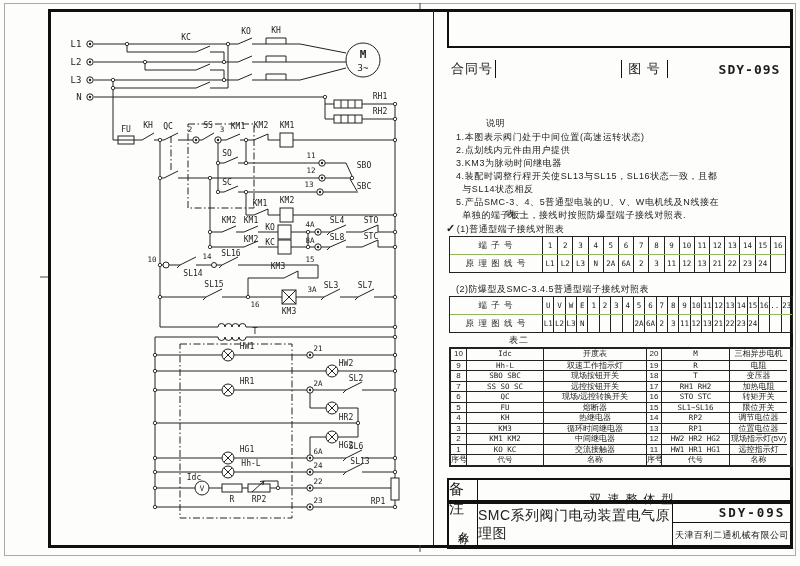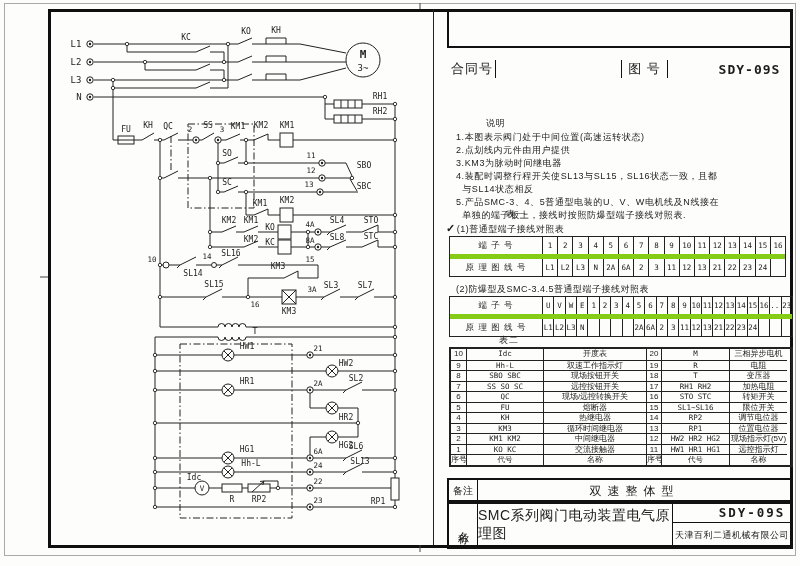--- a/index.html
+++ b/index.html
@@ -15,31 +15,31 @@
   .ts-val{font-size:14px;font-weight:600;letter-spacing:2px;}
   .notes{position:absolute;left:22px;top:80px;width:326px;font-size:9px;line-height:13px;letter-spacing:.6px;}
   .notes .nh{margin-left:30px;margin-bottom:1px;margin-top:28px;}
   .notes div{white-space:pre;}
   .cap{position:absolute;font-size:9px;letter-spacing:1px;margin-left:48px;}
   .sub{position:absolute;font-size:9px;letter-spacing:.5px;}
   .checkmark{font-size:11px;font-weight:bold;margin-right:1px;}
   .tblock{position:absolute;border:1px solid #222;}
   .trow{display:grid;grid-template-columns:92px repeat(16,1fr);}
   .trow.w22{grid-template-columns:92px repeat(22,1fr);}
-  .trow+.trow{border-top:5px solid #84cc16;}
+  .trow+.trow{border-top:1px solid #84cc16;}
   .trow>div{height:17px;line-height:17px;text-align:center;border-left:1px solid #222;font-size:7.5px;font-family:"DejaVu Sans Mono","Liberation Mono",monospace;overflow:hidden;}
   .trow>div:first-child{border-left:none;font-family:Liberation Sans, sans-serif;font-size:8.5px;letter-spacing:1px;}
   .comp-table{position:absolute;border:2px solid #222;display:grid;grid-template-columns:15px 77px 103px 15px 68px 58px;grid-auto-rows:10.5px;}
   .comp-table>div{border-left:1px solid #222;border-top:1px solid #222;line-height:10.5px;height:10.5px;text-align:center;font-size:8px;overflow:hidden;white-space:nowrap;}
   .comp-table>div:nth-child(-n+6){border-top:none;}
   .comp-table>div:nth-child(6n+1){border-left:none;}
   .comp-table>div:nth-child(6n+2),.comp-table>div:nth-child(6n+5){font-family:"DejaVu Sans Mono","Liberation Mono",monospace;font-size:7.5px;}
   .remark-box{position:absolute;left:13px;top:469px;width:342px;height:22px;border:2px solid #111;display:grid;grid-template-columns:29px 1fr;}
   .remark-box>div{display:flex;align-items:center;justify-content:center;}
-  .remark-label{border-right:1.5px solid #111;font-size:10px;}
+  .remark-label{border-right:1.5px solid #111;font-size:15px;}
   .remark-value{font-size:12px;letter-spacing:6px;}
   .name-box{position:absolute;left:13px;top:491px;width:342px;height:45px;border:2px solid #111;display:grid;grid-template-columns:29px 195px 1fr;}
   .name-label{border-right:1.5px solid #111;display:flex;align-items:center;justify-content:center;font-size:11px;writing-mode:vertical-rl;text-orientation:upright;letter-spacing:2px;}
   .name-value{border-right:1.5px solid #111;display:flex;align-items:center;justify-content:center;font-size:14px;font-weight:400;letter-spacing:.5px;}
   .name-right{display:grid;grid-template-rows:21px 1fr;}
   .nr-top{border-bottom:1.5px solid #111;display:flex;align-items:center;justify-content:center;font-size:12.5px;font-weight:600;letter-spacing:2px;}
   .nr-bottom{display:flex;align-items:center;justify-content:center;font-size:9px;letter-spacing:.5px;}
 </style>
 </head>
 <body>
@@ -435,21 +435,21 @@
           <div>21</div>
           <div>22</div>
           <div>23</div>
           <div>24</div>
           <div></div>
           <div></div>
           <div></div>
         </div>
     </div>
 
-    <div class="cap" style="left:17px;top:325px;">表二</div>
+    <div class="cap" style="left:27px;top:325px;">表二</div>
 
     <div class="comp-table" style="left:15px;top:338px;width:340px;" id="comp-table">
         <div>10</div>
         <div>Idc</div>
         <div>开度表</div>
         <div>20</div>
         <div>M</div>
         <div>三相异步电机</div>
         <div>9</div>
         <div>Hh-L</div>

